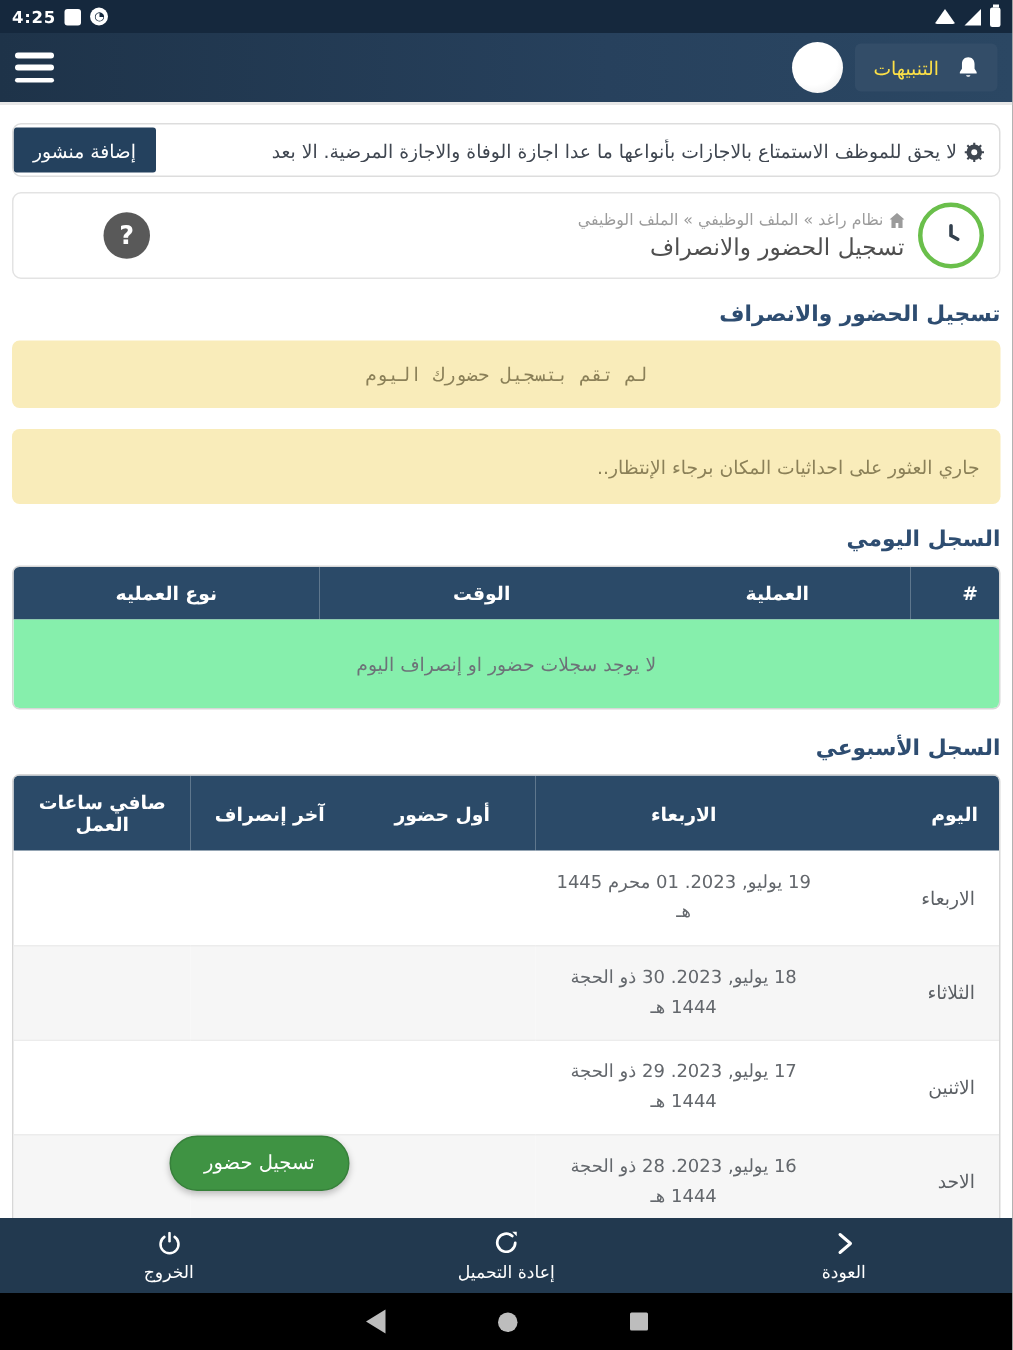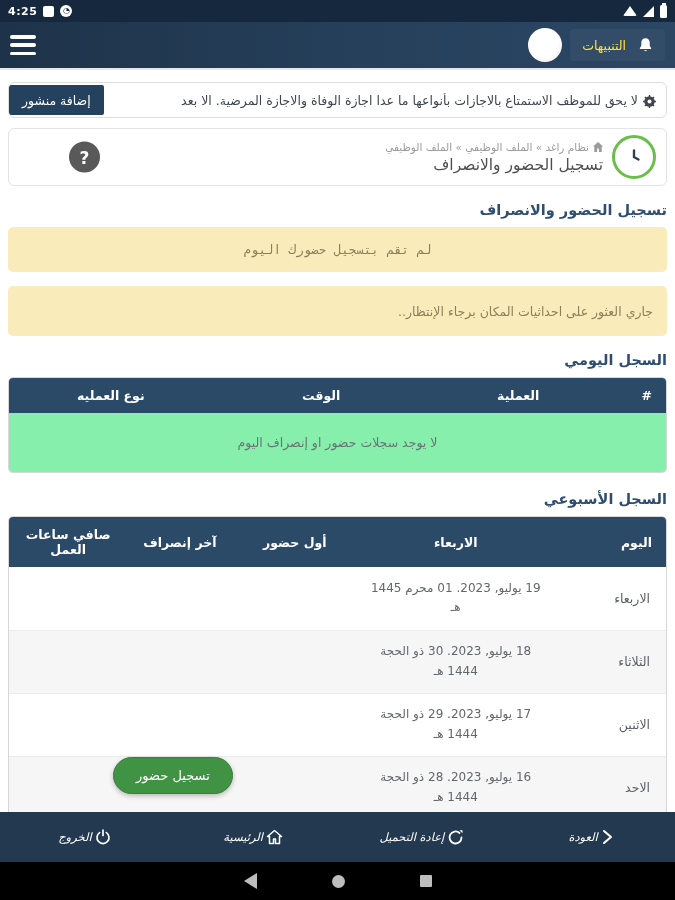--- a/index.html
+++ b/index.html
@@ -68,22 +68,22 @@
   .weekly .day-cell { text-align:right; padding-right:16px; font-size:12.5px; color:#5b5f64; }
   .weekly .date-cell div { max-width:170px; margin:0 auto; line-height:1.6; }
 
   .register-btn { position:absolute; left:113px; top:757px; z-index:20; background:#3f9343; border:1px solid #37813b;
     color:#fff; font-size:13px; padding:10px 22px; border-radius:19px; cursor:pointer; font-family:inherit;
     box-shadow:0 2px 5px rgba(0,0,0,.25); }
 
   
   .bottom-nav { position:absolute; left:0; right:0; bottom:38px; height:50px; background:#22394f;
     display:flex; align-items:center; z-index:25; direction:rtl; }
-  .nav-item { flex:1; display:flex; flex-direction:row; align-items:center; justify-content:center; gap:3px;
-    color:#fff; cursor:pointer;font-style:italic; }
+  .nav-item { flex:1; display:flex; flex-direction:column; align-items:center; justify-content:center; gap:3px;
+    color:#fff; cursor:pointer; }
   .nav-item .nav-label { font-size:11.5px; }
   .nav-icon { height:18px; display:flex; align-items:center; justify-content:center; }
 
   
   .android-nav { position:absolute; left:0; right:0; bottom:0; height:38px; background:#000;
     display:flex; align-items:center; justify-content:center; gap:75px; z-index:26; }
   .an-back { width:0; height:0; border-top:8px solid transparent; border-bottom:8px solid transparent;
     border-right:13px solid #bdbdbd; cursor:pointer; }
   .an-home { width:13px; height:13px; border-radius:50%; background:#bdbdbd; cursor:pointer; }
   .an-recent { width:12px; height:12px; background:#bdbdbd; border-radius:1px; cursor:pointer; }
@@ -275,28 +275,20 @@
       <span class="nav-icon">
         <svg width="17" height="17" viewBox="0 0 17 17">
             <path d="M14.5 8.5a6 6 0 1 1-2-4.5" stroke="#fff" stroke-width="1.8" fill="none" stroke-linecap="round"></path>
             <path d="M12.5 1.2h3v3z" fill="#fff"></path>
           </svg>
       </span>
       <span class="nav-label">إعادة التحميل</span>
     </div>
     <div class="nav-item">
       <span class="nav-icon">
-        <svg width="17" height="16" viewBox="0 0 17 16">
-            <path d="M8.5 1.5 1.5 7.5h2V14.5h4V10h2v4.5h4V7.5h2z" stroke="#fff" stroke-width="1.5" fill="none" stroke-linejoin="round"></path>
-          </svg>
-      </span>
-      <span class="nav-label">الرئيسية</span>
-    </div>
-    <div class="nav-item">
-      <span class="nav-icon">
         <svg width="16" height="16" viewBox="0 0 16 16">
             <path d="M4.6 3.6a6 6 0 1 0 6.8 0" stroke="#fff" stroke-width="1.7" fill="none" stroke-linecap="round"></path>
             <path d="M8 1v5.5" stroke="#fff" stroke-width="1.7" stroke-linecap="round"></path>
           </svg>
       </span>
       <span class="nav-label">الخروج</span>
     </div>
   </div>
 
   <div class="android-nav">

